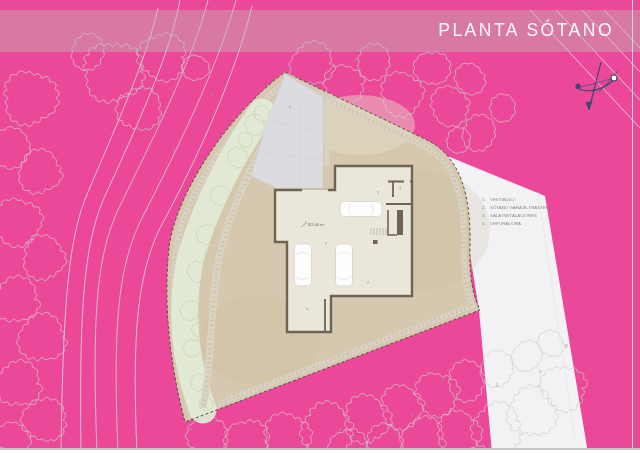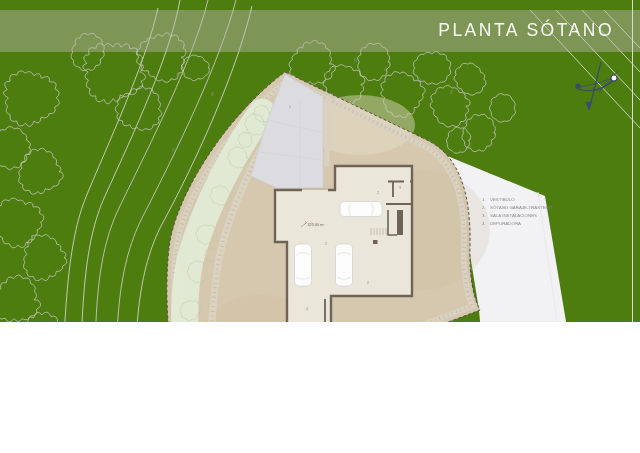--- a/index.html
+++ b/index.html
@@ -1,16 +1,16 @@
 <!DOCTYPE html>
 <html><head>
 <meta charset="utf-8">
 <style>
   html,body{margin:0;padding:0;background:#ffffff;}
-  .sheet{position:relative;width:640px;height:322px;background:#4d7c0f;overflow:hidden;
+  .sheet{position:relative;width:640px;height:450px;background:#ec4899;overflow:hidden;
          font-family:"Liberation Sans",sans-serif;}
   .plan-svg{position:absolute;left:0;top:0;}
   .header-band{position:absolute;left:0;top:10px;width:640px;height:42px;
                background:rgba(188,184,176,0.44);}
   .page-title{position:absolute;right:26px;top:50%;transform:translateY(-54%);
               color:rgba(255,255,255,0.95);font-size:17.5px;letter-spacing:2.5px;
               font-weight:400;white-space:nowrap;}
   .edge-right{position:absolute;top:0;left:632px;width:1px;height:453px;background:#d9d9d9;}
   .edge-bottom{position:absolute;left:0;top:448px;width:640px;height:2px;background:#c8c8c8;}
   text{font-family:"Liberation Sans",sans-serif;}

